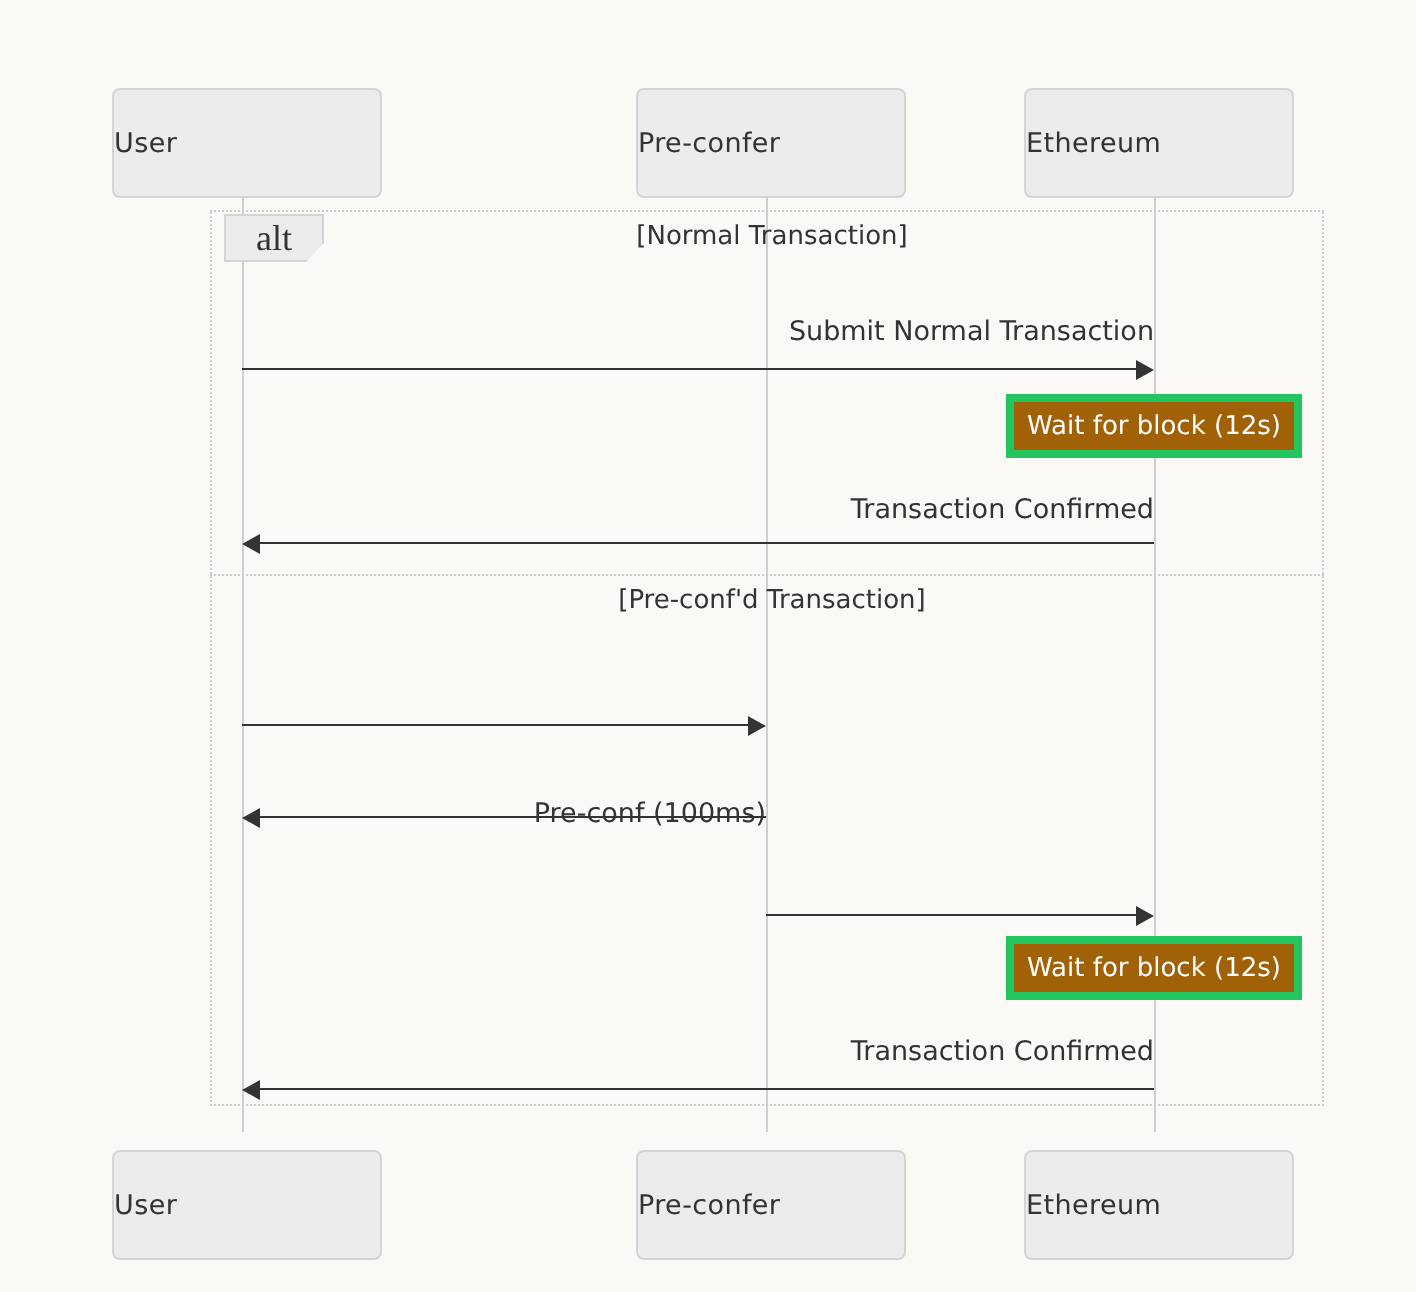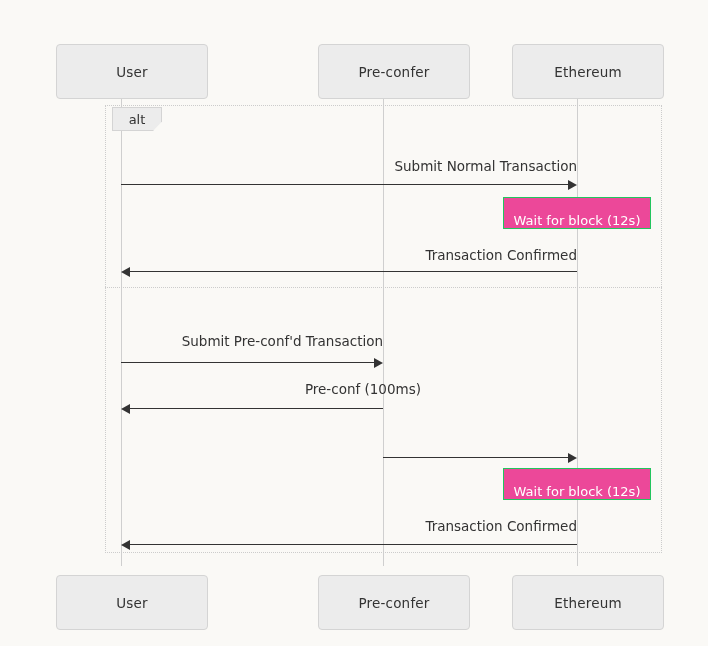--- a/index.html
+++ b/index.html
@@ -15,29 +15,29 @@
   }
   #diagram {
     position: relative;
     width: 708px;
     height: 646px;
   }
 
   
   .actor-box {
     position: absolute;
-    width: 152px;
+    width: 135px;
     height: 55px;
     background: #ececec;
     border: 1px solid #d4d4d4;
     border-radius: 4px;
     box-sizing: border-box;
     display: flex;
     align-items: center;
-    justify-content: center;
+    justify-content: flex-start;
   }
   .actor-label {
     font-size: 13.5px;
     color: #333333;
     letter-spacing: 0.2px;
     white-space: nowrap;
   }
 
   
   .lifeline {
@@ -57,26 +57,27 @@
   .alt-divider {
     position: absolute;
     height: 0;
     border-top: 1px dotted #cccccc;
   }
   .alt-tag {
     position: absolute;
     background: #ececec;
     border: 1px solid #d4d4d4;
     color: #333333;
-    font-size: 13px;
+    font-size: 18px;
     display: flex;
     align-items: center;
     justify-content: center;
     box-sizing: border-box;
     clip-path: polygon(0 0, 100% 0, 100% 60%, 82% 100%, 0 100%);
+    font-family: Liberation Serif, serif;
   }
   .alt-cond {
     position: absolute;
     font-size: 13px;
     color: #333333;
     white-space: nowrap;
     text-align: center;
   }
 
   
@@ -102,25 +103,25 @@
     position: absolute;
     font-size: 13.5px;
     color: #333333;
     white-space: nowrap;
     text-align: right;
   }
 
   
   .note-box {
     position: absolute;
-    background: #ec4899;
-    border: 1px solid #22c55e;
+    background: #a16207;
+    border: 4px solid #22c55e;
     box-sizing: border-box;
     display: flex;
-    align-items: flex-end;
+    align-items: center;
     justify-content: center;
   }
   .note-label {
     font-size: 13px;
     color: #ffffff;
     white-space: nowrap;
   }
 </style>
 </head>
 <body>
@@ -140,47 +141,50 @@
   <div class="actor-box" style="left:512px; top:44px;">
     <span class="actor-label">Ethereum</span>
   </div>
 
   <div class="alt-frame" style="left:105px; top:105px; width:557px; height:448px;"></div>
 
   <div class="alt-tag" style="left:112px; top:107px; width:50px; height:24px;">
     <span>alt</span>
   </div>
 
+  <div class="alt-cond" style="left:246px; top:111px; width:280px;">
+    <span>[Normal Transaction]</span>
+  </div>
 
   <div class="alt-divider" style="left:105px; top:287px; width:557px;"></div>
 
+  <div class="alt-cond" style="left:246px; top:293px; width:280px;">
+    <span>[Pre-conf'd Transaction]</span>
+  </div>
 
   <div class="msg-label" style="left:121px; top:158px; width:456px;">
     <span>Submit Normal Transaction</span>
   </div>
   <div class="msg-line" style="left:121px; top:184px; width:447px;"></div>
   <div class="arrow-head right" style="left:568px; top:180px;"></div>
 
   <div class="note-box" style="left:503px; top:197px; width:148px; height:32px;">
     <span class="note-label">Wait for block (12s)</span>
   </div>
 
   <div class="msg-label" style="left:121px; top:247px; width:456px;">
     <span>Transaction Confirmed</span>
   </div>
   <div class="msg-line" style="left:130px; top:271px; width:447px;"></div>
   <div class="arrow-head left" style="left:121px; top:267px;"></div>
 
-  <div class="msg-label" style="left:121px; top:333px; width:262px;">
-    <span>Submit Pre-conf'd Transaction</span>
-  </div>
   <div class="msg-line" style="left:121px; top:362px; width:253px;"></div>
   <div class="arrow-head right" style="left:374px; top:358px;"></div>
 
-  <div class="msg-label" style="left:121px; top:381px; width:262px;padding-left:38px;">
+  <div class="msg-label" style="left:121px; top:399px; width:262px;">
     <span>Pre-conf (100ms)</span>
   </div>
   <div class="msg-line" style="left:130px; top:408px; width:253px;"></div>
   <div class="arrow-head left" style="left:121px; top:404px;"></div>
 
   <div class="msg-line" style="left:383px; top:457px; width:185px;"></div>
   <div class="arrow-head right" style="left:568px; top:453px;"></div>
 
   <div class="note-box" style="left:503px; top:468px; width:148px; height:32px;">
     <span class="note-label">Wait for block (12s)</span>

